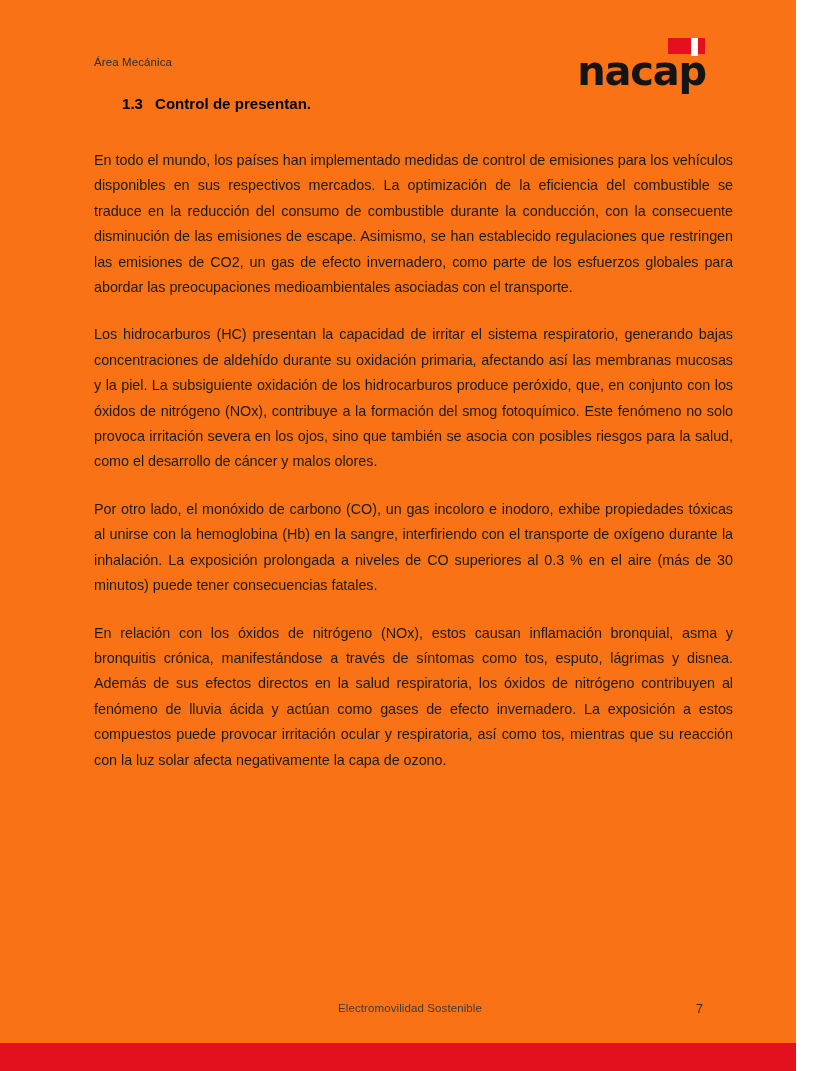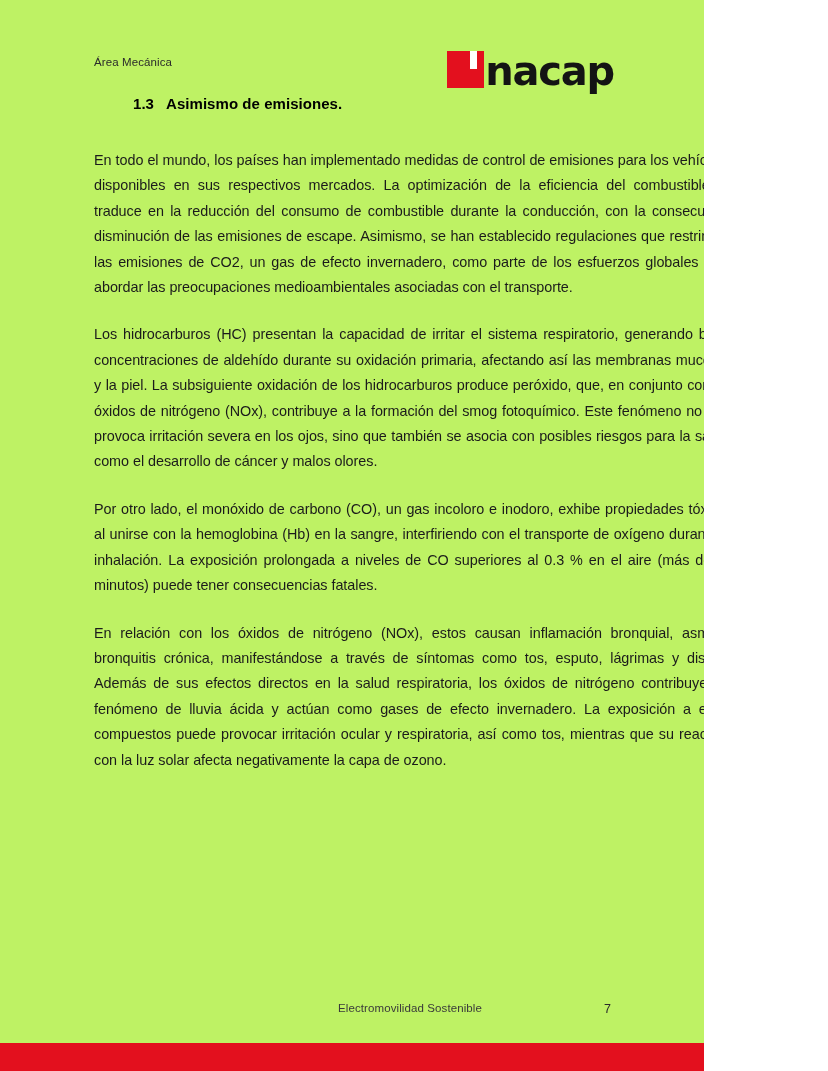--- a/index.html
+++ b/index.html
@@ -5,23 +5,23 @@
   html, body {
     margin: 0;
     padding: 0;
     background: #ffffff;
   }
   body {
     font-family: "Liberation Sans", sans-serif;
   }
   .page {
     position: relative;
-    width: 704px;
+    width: 796px;
     height: 1071px;
-    background: #bef264;
+    background: #f97316;
     overflow: hidden;
     box-sizing: border-box;
   }
 
   
   .header {
     position: absolute;
     top: 52px;
     left: 94px;
     right: 90px;
@@ -38,20 +38,21 @@
   }
 
   
   .logo {
     position: absolute;
     right: 0;
     top: -14px;
     display: flex;
     align-items: flex-end;
     height: 50px;
+    flex-direction: column;
   }
   .logo-mark {
     position: relative;
     width: 37px;
     height: 37px;
     background: #e3101e;
     margin-right: 1px;
   }
   
   .logo-mark::after {
@@ -77,21 +78,20 @@
     position: absolute;
     top: 95px;
     left: 122px;
     font-size: 15px;
     font-weight: bold;
     color: #000000;
     letter-spacing: 0.05px;
   }
   .section-heading .num {
     margin-right: 12px;
-    margin-left: 11px;
   }
 
   
   .body-copy {
     position: absolute;
     top: 148px;
     left: 94px;
     width: 639px;
   }
   .body-copy p {
@@ -144,21 +144,21 @@
   <div class="header">
     <div class="header-left">Área Mecánica</div>
 
     <div class="logo">
       <div class="logo-mark"></div>
       <div class="logo-word">nacap</div>
     </div>
   </div>
 
   <div class="section-heading">
-    <span class="num">1.3</span><span>Asimismo de emisiones.</span>
+    <span class="num">1.3</span><span>Control de presentan.</span>
   </div>
 
   <div class="body-copy">
     <p>En todo el mundo, los países han implementado medidas de control de emisiones para los vehículos disponibles en sus respectivos mercados. La optimización de la eficiencia del combustible se traduce en la reducción del consumo de combustible durante la conducción, con la consecuente disminución de las emisiones de escape. Asimismo, se han establecido regulaciones que restringen las emisiones de CO2, un gas de efecto invernadero, como parte de los esfuerzos globales para abordar las preocupaciones medioambientales asociadas con el transporte.</p>
     <p>Los hidrocarburos (HC) presentan la capacidad de irritar el sistema respiratorio, generando bajas concentraciones de aldehído durante su oxidación primaria, afectando así las membranas mucosas y la piel. La subsiguiente oxidación de los hidrocarburos produce peróxido, que, en conjunto con los óxidos de nitrógeno (NOx), contribuye a la formación del smog fotoquímico. Este fenómeno no solo provoca irritación severa en los ojos, sino que también se asocia con posibles riesgos para la salud, como el desarrollo de cáncer y malos olores.</p>
     <p>Por otro lado, el monóxido de carbono (CO), un gas incoloro e inodoro, exhibe propiedades tóxicas al unirse con la hemoglobina (Hb) en la sangre, interfiriendo con el transporte de oxígeno durante la inhalación. La exposición prolongada a niveles de CO superiores al 0.3 % en el aire (más de 30 minutos) puede tener consecuencias fatales.</p>
     <p>En relación con los óxidos de nitrógeno (NOx), estos causan inflamación bronquial, asma y bronquitis crónica, manifestándose a través de síntomas como tos, esputo, lágrimas y disnea. Además de sus efectos directos en la salud respiratoria, los óxidos de nitrógeno contribuyen al fenómeno de lluvia ácida y actúan como gases de efecto invernadero. La exposición a estos compuestos puede provocar irritación ocular y respiratoria, así como tos, mientras que su reacción con la luz solar afecta negativamente la capa de ozono.</p>
   </div>
 
   <div class="footer-note">Electromovilidad Sostenible</div>

